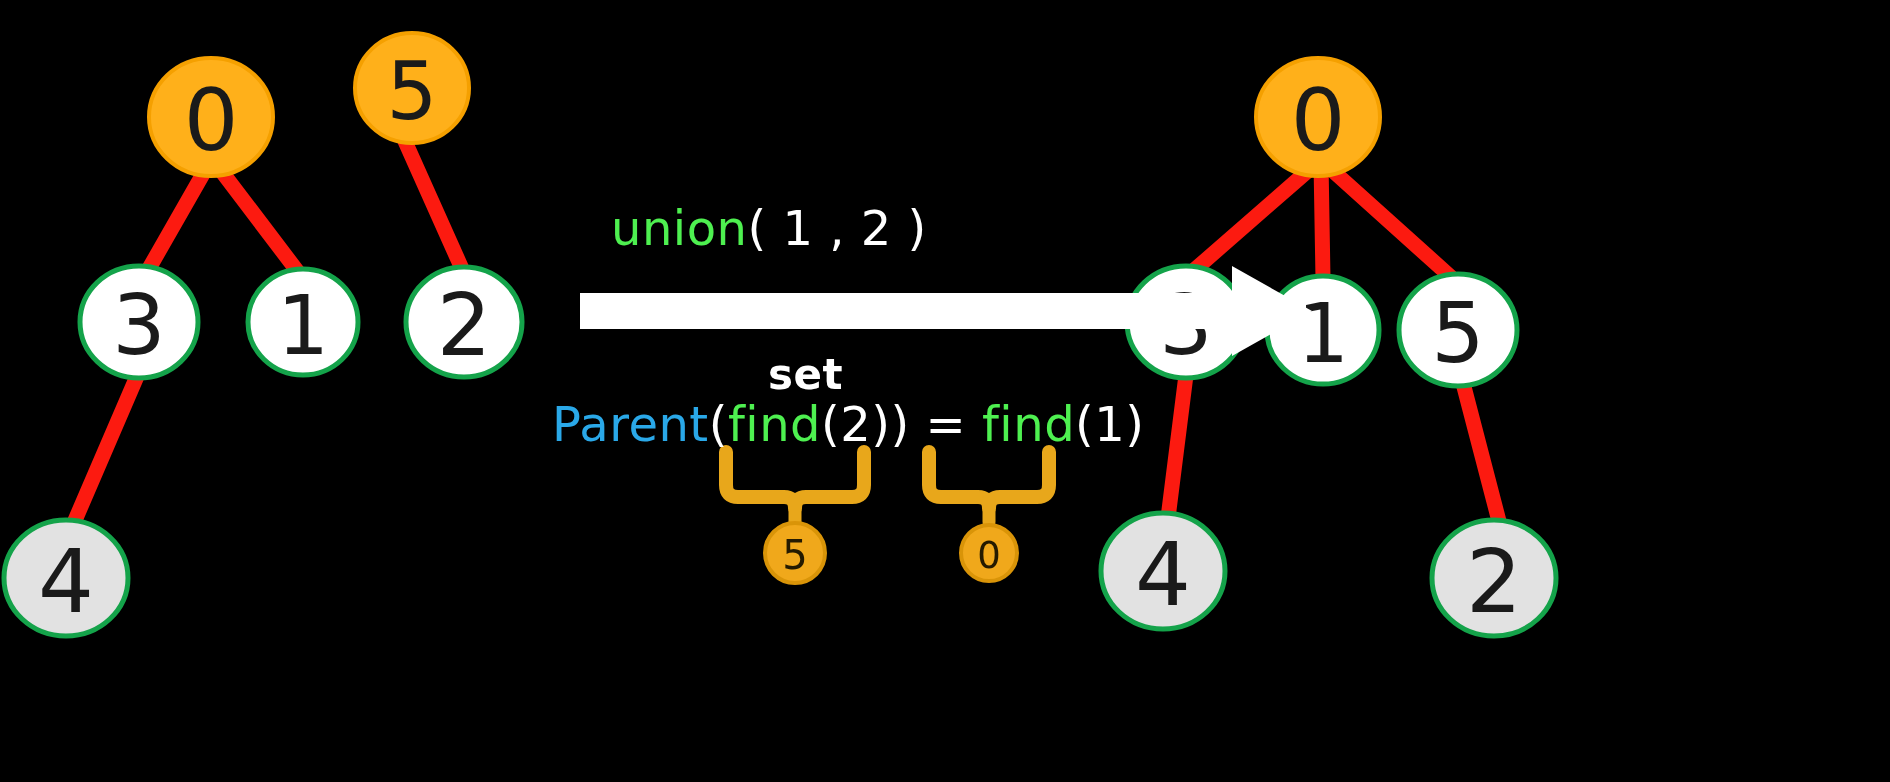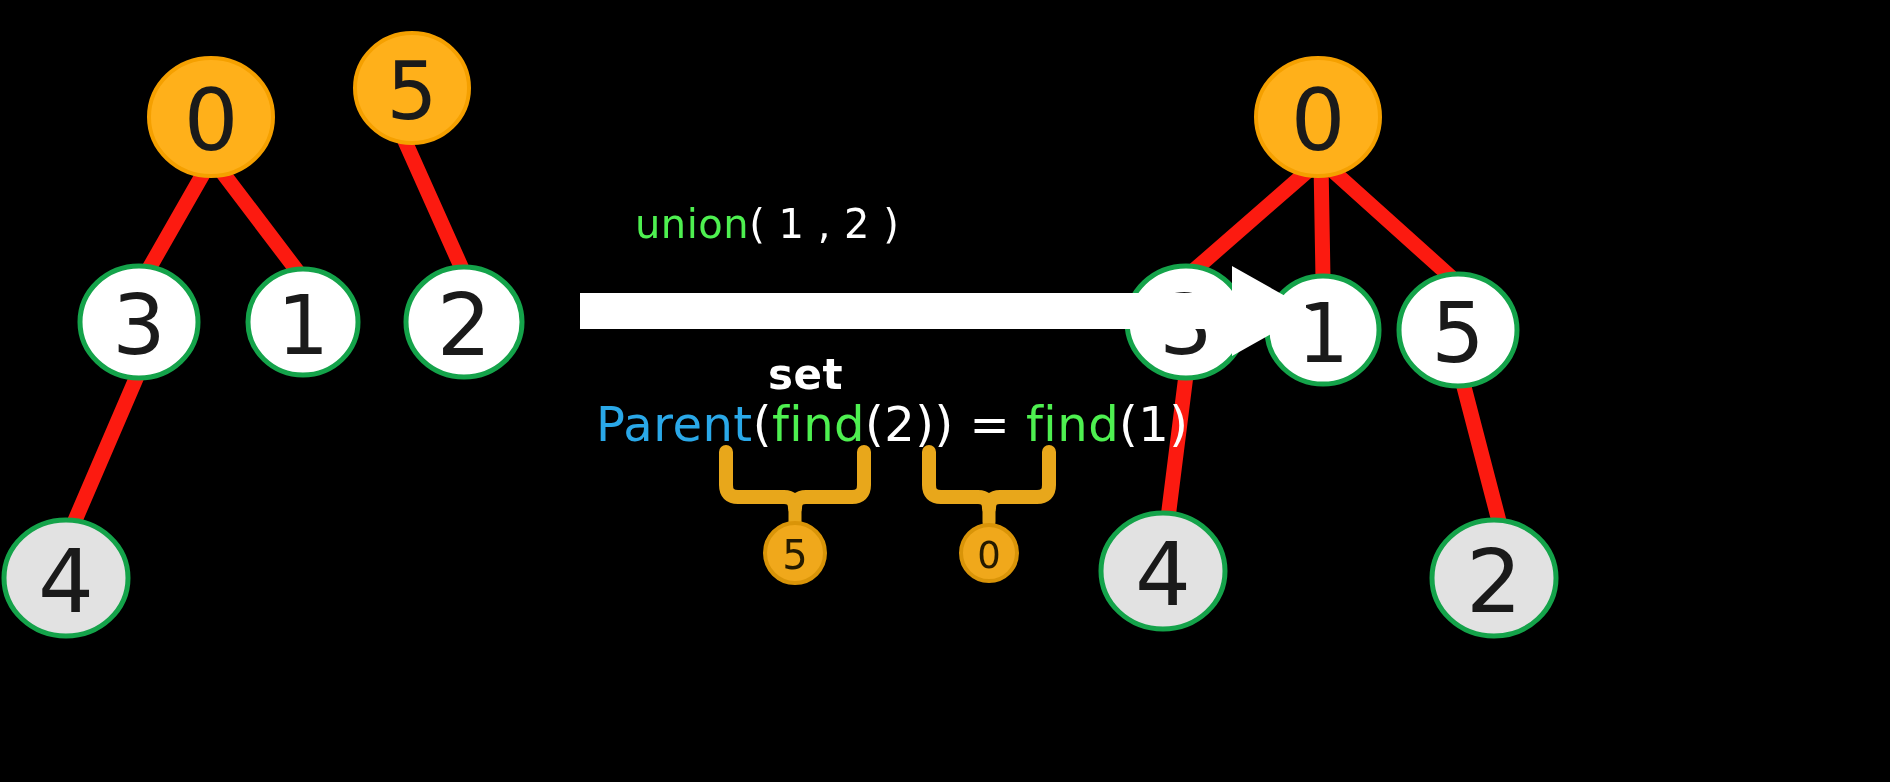--- a/index.html
+++ b/index.html
@@ -41,36 +41,35 @@
     dominant-baseline: central;
   }
   .code-text {
     position: absolute;
     font-family: "DejaVu Sans", sans-serif;
     white-space: nowrap;
     line-height: 1;
     letter-spacing: 0.5px;
   }
   .t-union {
-    font-size: 40px;
-    left: 635px;
+    font-size: 48px;
+    left: 611px;
     top: 204px;
   }
   .t-set {
     font-size: 42px;
     left: 768px;
     top: 354px;
     color: #ffffff;
     font-weight: bold;
   }
   .t-setparent {
     font-size: 48px;
     left: 552px;
     top: 400px;
-    margin-left: 44px;
   }
   .c-green { color: #4ef050; }
   .c-white { color: #ffffff; }
   .c-blue  { color: #2aa8e8; }
 </style>
 </head>
 <body>
 
 <div id="stage">
 

